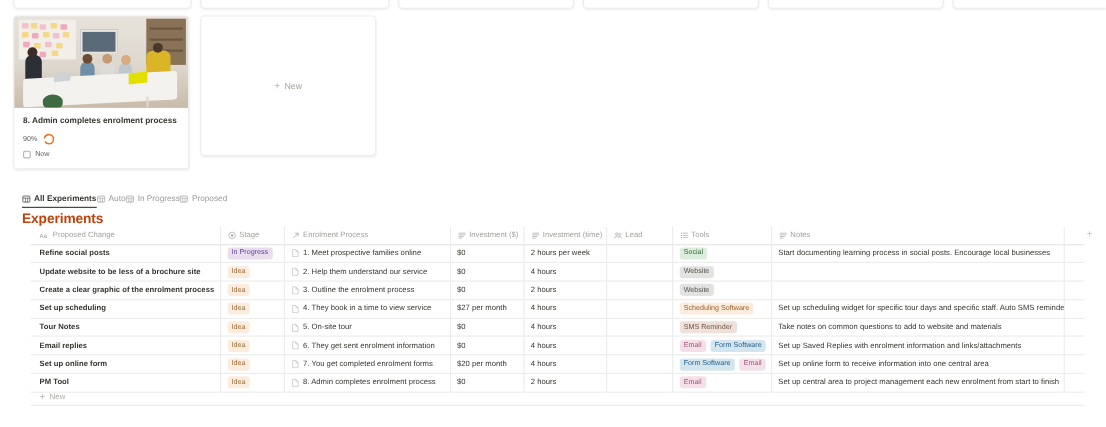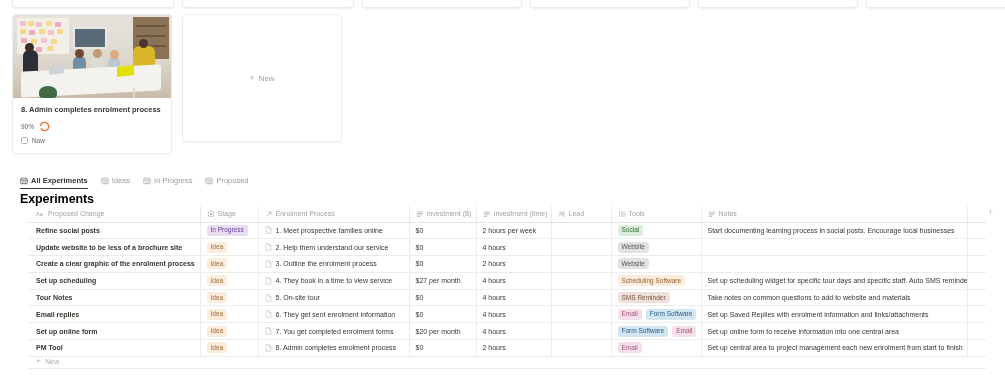--- a/index.html
+++ b/index.html
@@ -110,21 +110,20 @@
     color: #a5a29b;
   }
   .plus-glyph { font-size: 9px; line-height: 1; color: #b4b1ab; }
 
   
   .tabs {
     position: absolute;
     top: 172px; left: 20px;
     display: flex;
     align-items: flex-end;
-    gap: 13px;
     height: 17px;
   }
   .tab {
     display: flex; align-items: center; gap: 3px;
     font-size: 7.5px;
     color: #9b9a96;
     padding-bottom: 3px;
     border-bottom: 1.5px solid transparent;
     cursor: pointer;
     white-space: nowrap;
@@ -132,21 +131,21 @@
   .tab.active { color: #37352f; font-weight: 600; border-bottom-color: #37352f; }
   .tab svg { display:block; }
 
   
   .table-title {
     position: absolute;
     top: 192px; left: 20px;
     font-size: 12.5px;
     font-weight: 700;
     letter-spacing: -0.1px;
-    color: #000000;
+    color: #c2410c;
   }
 
   table.grid {
     position: absolute;
     top: 206px; left: 28px;
     width: 958px;
     border-collapse: collapse;
     table-layout: fixed;
   }
   table.grid th, table.grid td {
@@ -309,21 +308,21 @@
         <rect x="1.5" y="2.5" width="13" height="11" rx="1.5" fill="none" stroke="currentColor" stroke-width="1.3"></rect>
         <path d="M1.5 6.2h13M6.2 6.2v7.3M10.4 6.2v7.3" stroke="currentColor" stroke-width="1.1"></path>
       </svg>
       <span>All Experiments</span>
     </div>
     <div class="tab">
       <svg width="8" height="8" viewBox="0 0 16 16">
         <rect x="1.5" y="2.5" width="13" height="11" rx="1.5" fill="none" stroke="currentColor" stroke-width="1.3"></rect>
         <path d="M1.5 6.2h13M6.2 6.2v7.3M10.4 6.2v7.3" stroke="currentColor" stroke-width="1.1"></path>
       </svg>
-      <span>Ideas</span>
+      <span>Auto</span>
     </div>
     <div class="tab">
       <svg width="8" height="8" viewBox="0 0 16 16">
         <rect x="1.5" y="2.5" width="13" height="11" rx="1.5" fill="none" stroke="currentColor" stroke-width="1.3"></rect>
         <path d="M1.5 6.2h13M6.2 6.2v7.3M10.4 6.2v7.3" stroke="currentColor" stroke-width="1.1"></path>
       </svg>
       <span>In Progress</span>
     </div>
     <div class="tab">
       <svg width="8" height="8" viewBox="0 0 16 16">

